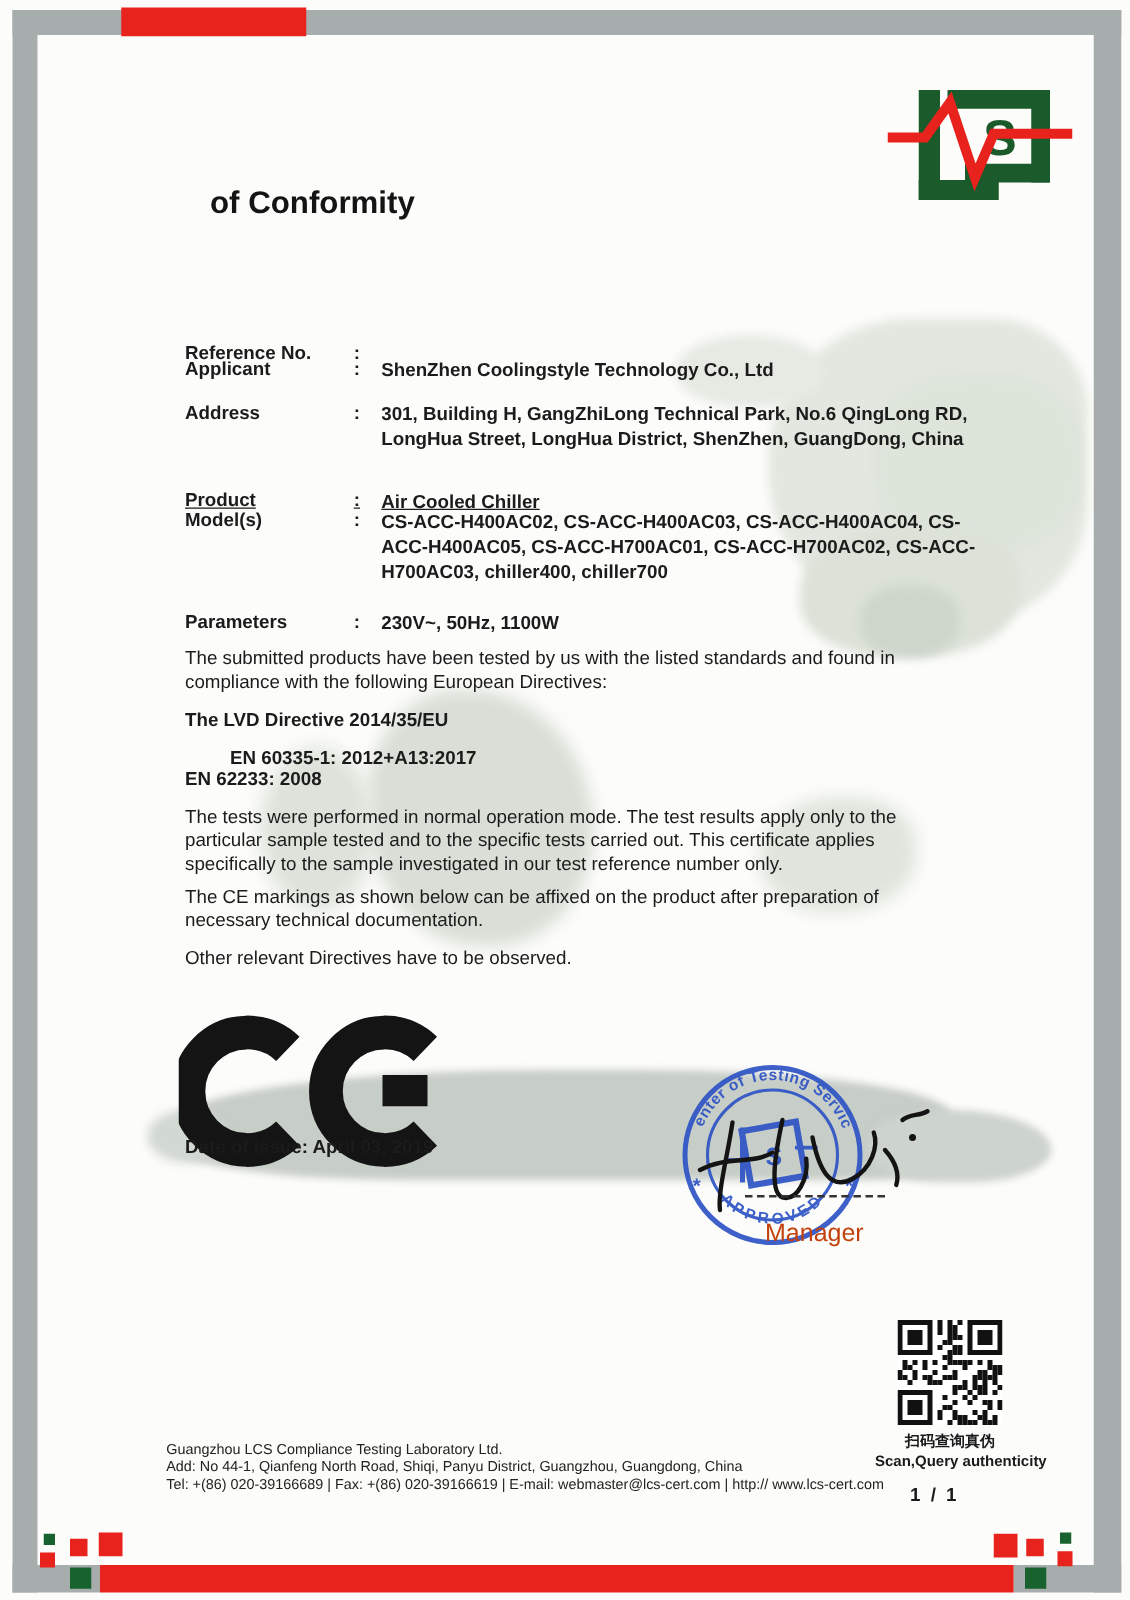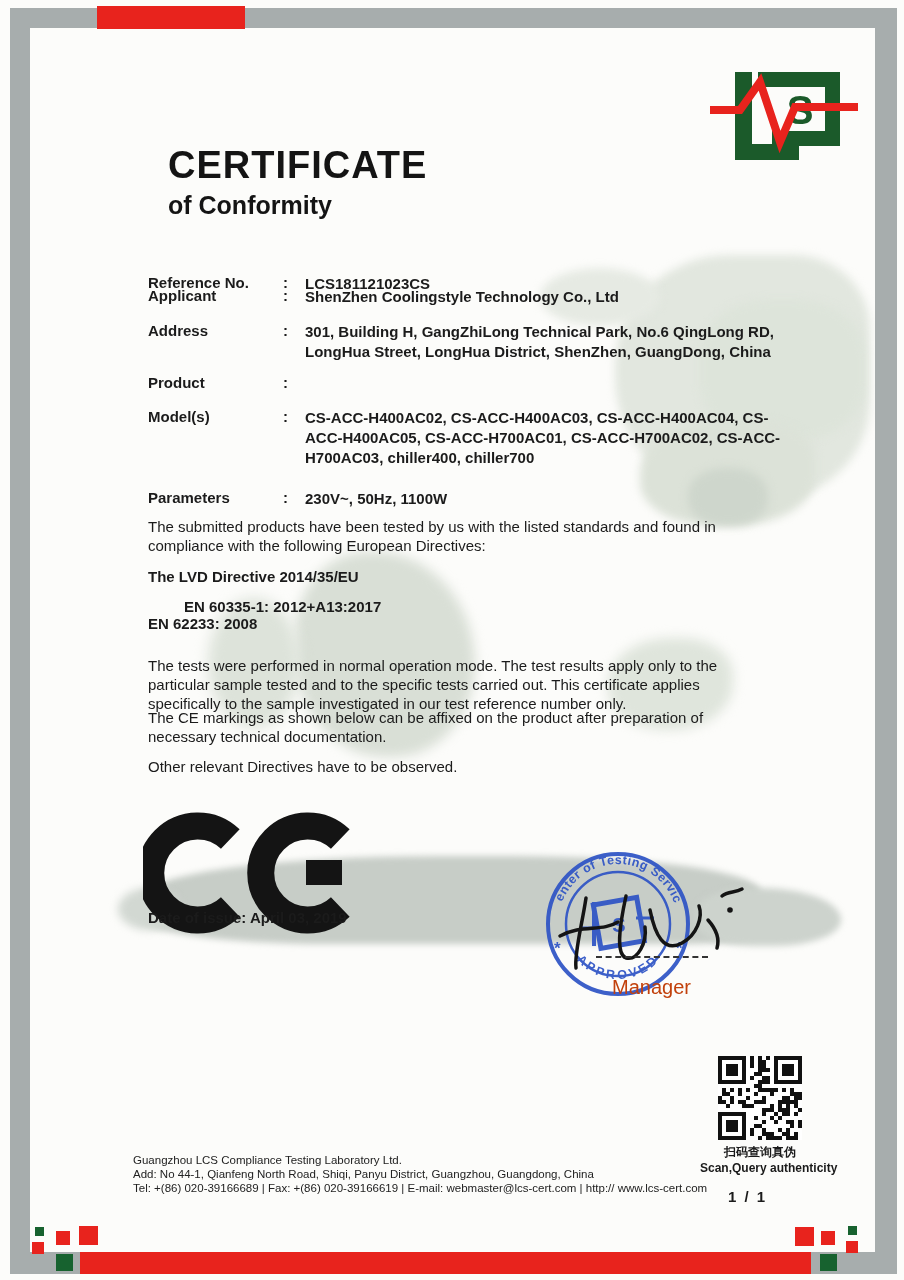--- a/index.html
+++ b/index.html
@@ -79,59 +79,58 @@
       <rect x="115" y="12" width="15" height="74" fill="#1b5a2a"></rect>
       <rect x="62" y="71" width="68" height="15" fill="#1b5a2a"></rect>
 
       <text x="90" y="64" font-size="40" font-weight="bold" fill="#1b5a2a" text-anchor="middle">S</text>
 
       <polyline points="0,50 30,50 50,22 70,82 85,47 148,47" fill="none" stroke="#e8231d" stroke-width="8"></polyline>
     </svg>
   </div>
 
   <div class="content" style="left:168px;top:144px;">
-    <div class="title-main">CERTIFICATE</div>
     <div class="title-sub">of Conformity</div>
   </div>
 
   <div class="field-row" style="top:249px;margin-top:25px;">
     <div class="field-label">Reference No.</div>
     <div class="field-colon">:</div>
-    <div class="field-value">LCS181121023CS</div>
   </div>
   <div class="field-row" style="top:287px;">
     <div class="field-label">Applicant</div>
     <div class="field-colon">:</div>
     <div class="field-value">ShenZhen Coolingstyle Technology Co., Ltd</div>
   </div>
   <div class="field-row" style="top:322px;">
     <div class="field-label">Address</div>
     <div class="field-colon">:</div>
     <div class="field-value">301, Building H, GangZhiLong Technical Park, No.6 QingLong RD, LongHua Street, LongHua District, ShenZhen, GuangDong, China</div>
   </div>
-  <div class="field-row" style="top:374px;">
+  <div class="field-row" style="top:392px;text-decoration:underline;">
     <div class="field-label">Product</div>
     <div class="field-colon">:</div>
+    <div class="field-value">Air Cooled Chiller</div>
   </div>
   <div class="field-row" style="top:408px;">
     <div class="field-label">Model(s)</div>
     <div class="field-colon">:</div>
     <div class="field-value">CS-ACC-H400AC02, CS-ACC-H400AC03, CS-ACC-H400AC04, CS-ACC-H400AC05, CS-ACC-H700AC01, CS-ACC-H700AC02, CS-ACC-H700AC03, chiller400, chiller700</div>
   </div>
   <div class="field-row" style="top:489px;">
     <div class="field-label">Parameters</div>
     <div class="field-colon">:</div>
     <div class="field-value">230V~, 50Hz, 1100W</div>
   </div>
 
   <div class="para" style="top:517px;">The submitted products have been tested by us with the listed standards and found in compliance with the following European Directives:</div>
   <div class="para bold" style="top:567px;">The LVD Directive 2014/35/EU</div>
   <div class="para bold" style="top:597px;margin-left:36px;">EN 60335-1: 2012+A13:2017</div>
   <div class="para bold" style="top:614px;">EN 62233: 2008</div>
-  <div class="para" style="top:644px;margin-top:12px;">The tests were performed in normal operation mode. The test results apply only to the particular sample tested and to the specific tests carried out. This certificate applies specifically to the sample investigated in our test reference number only.</div>
+  <div class="para" style="top:644px;">The tests were performed in normal operation mode. The test results apply only to the particular sample tested and to the specific tests carried out. This certificate applies specifically to the sample investigated in our test reference number only.</div>
   <div class="para" style="top:708px;">The CE markings as shown below can be affixed on the product after preparation of necessary technical documentation.</div>
   <div class="para" style="top:757px;">Other relevant Directives have to be observed.</div>
 
   <div class="content" style="left:143px;top:810px;">
     <svg width="225" height="125" viewBox="0 0 225 125">
 
       <path d="M 87.3,29.1 A 47,47 0 1 0 87.3,96.9" fill="none" stroke="#141414" stroke-width="27"></path>
 
       <path d="M 197.3,29.1 A 47,47 0 1 0 197.3,96.9" fill="none" stroke="#141414" stroke-width="27"></path>
       <rect x="163" y="50" width="36" height="25" fill="#141414"></rect>

